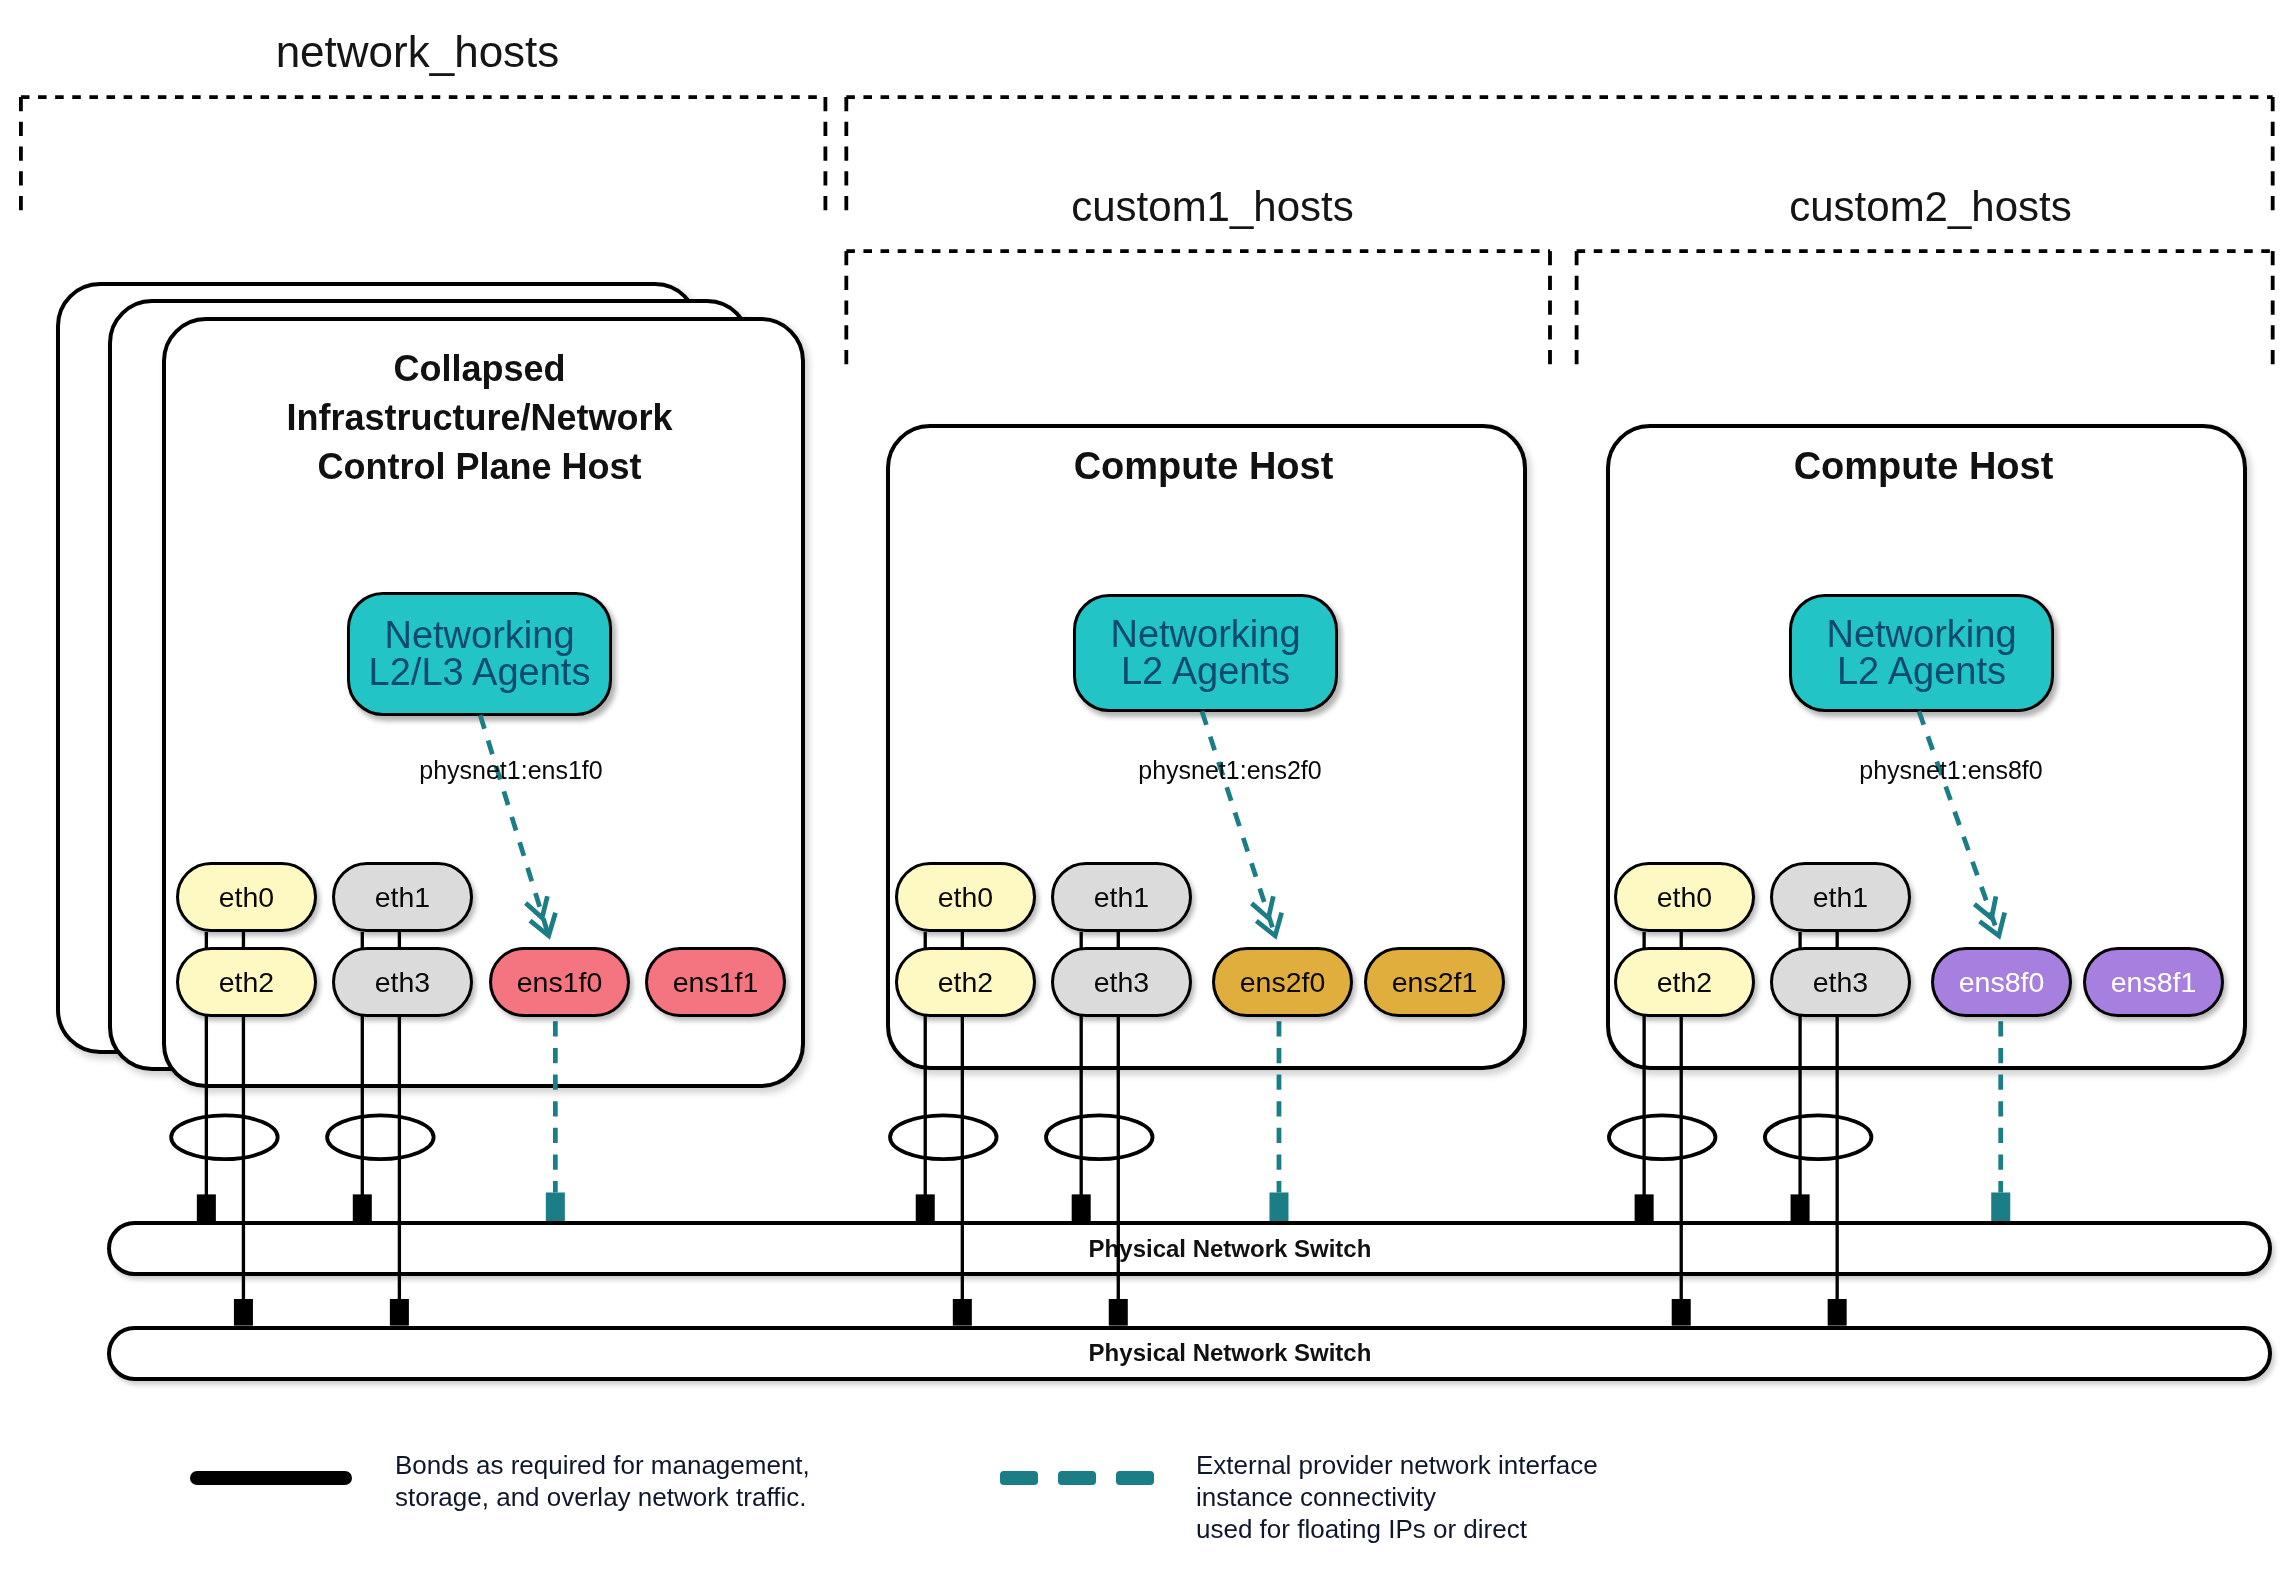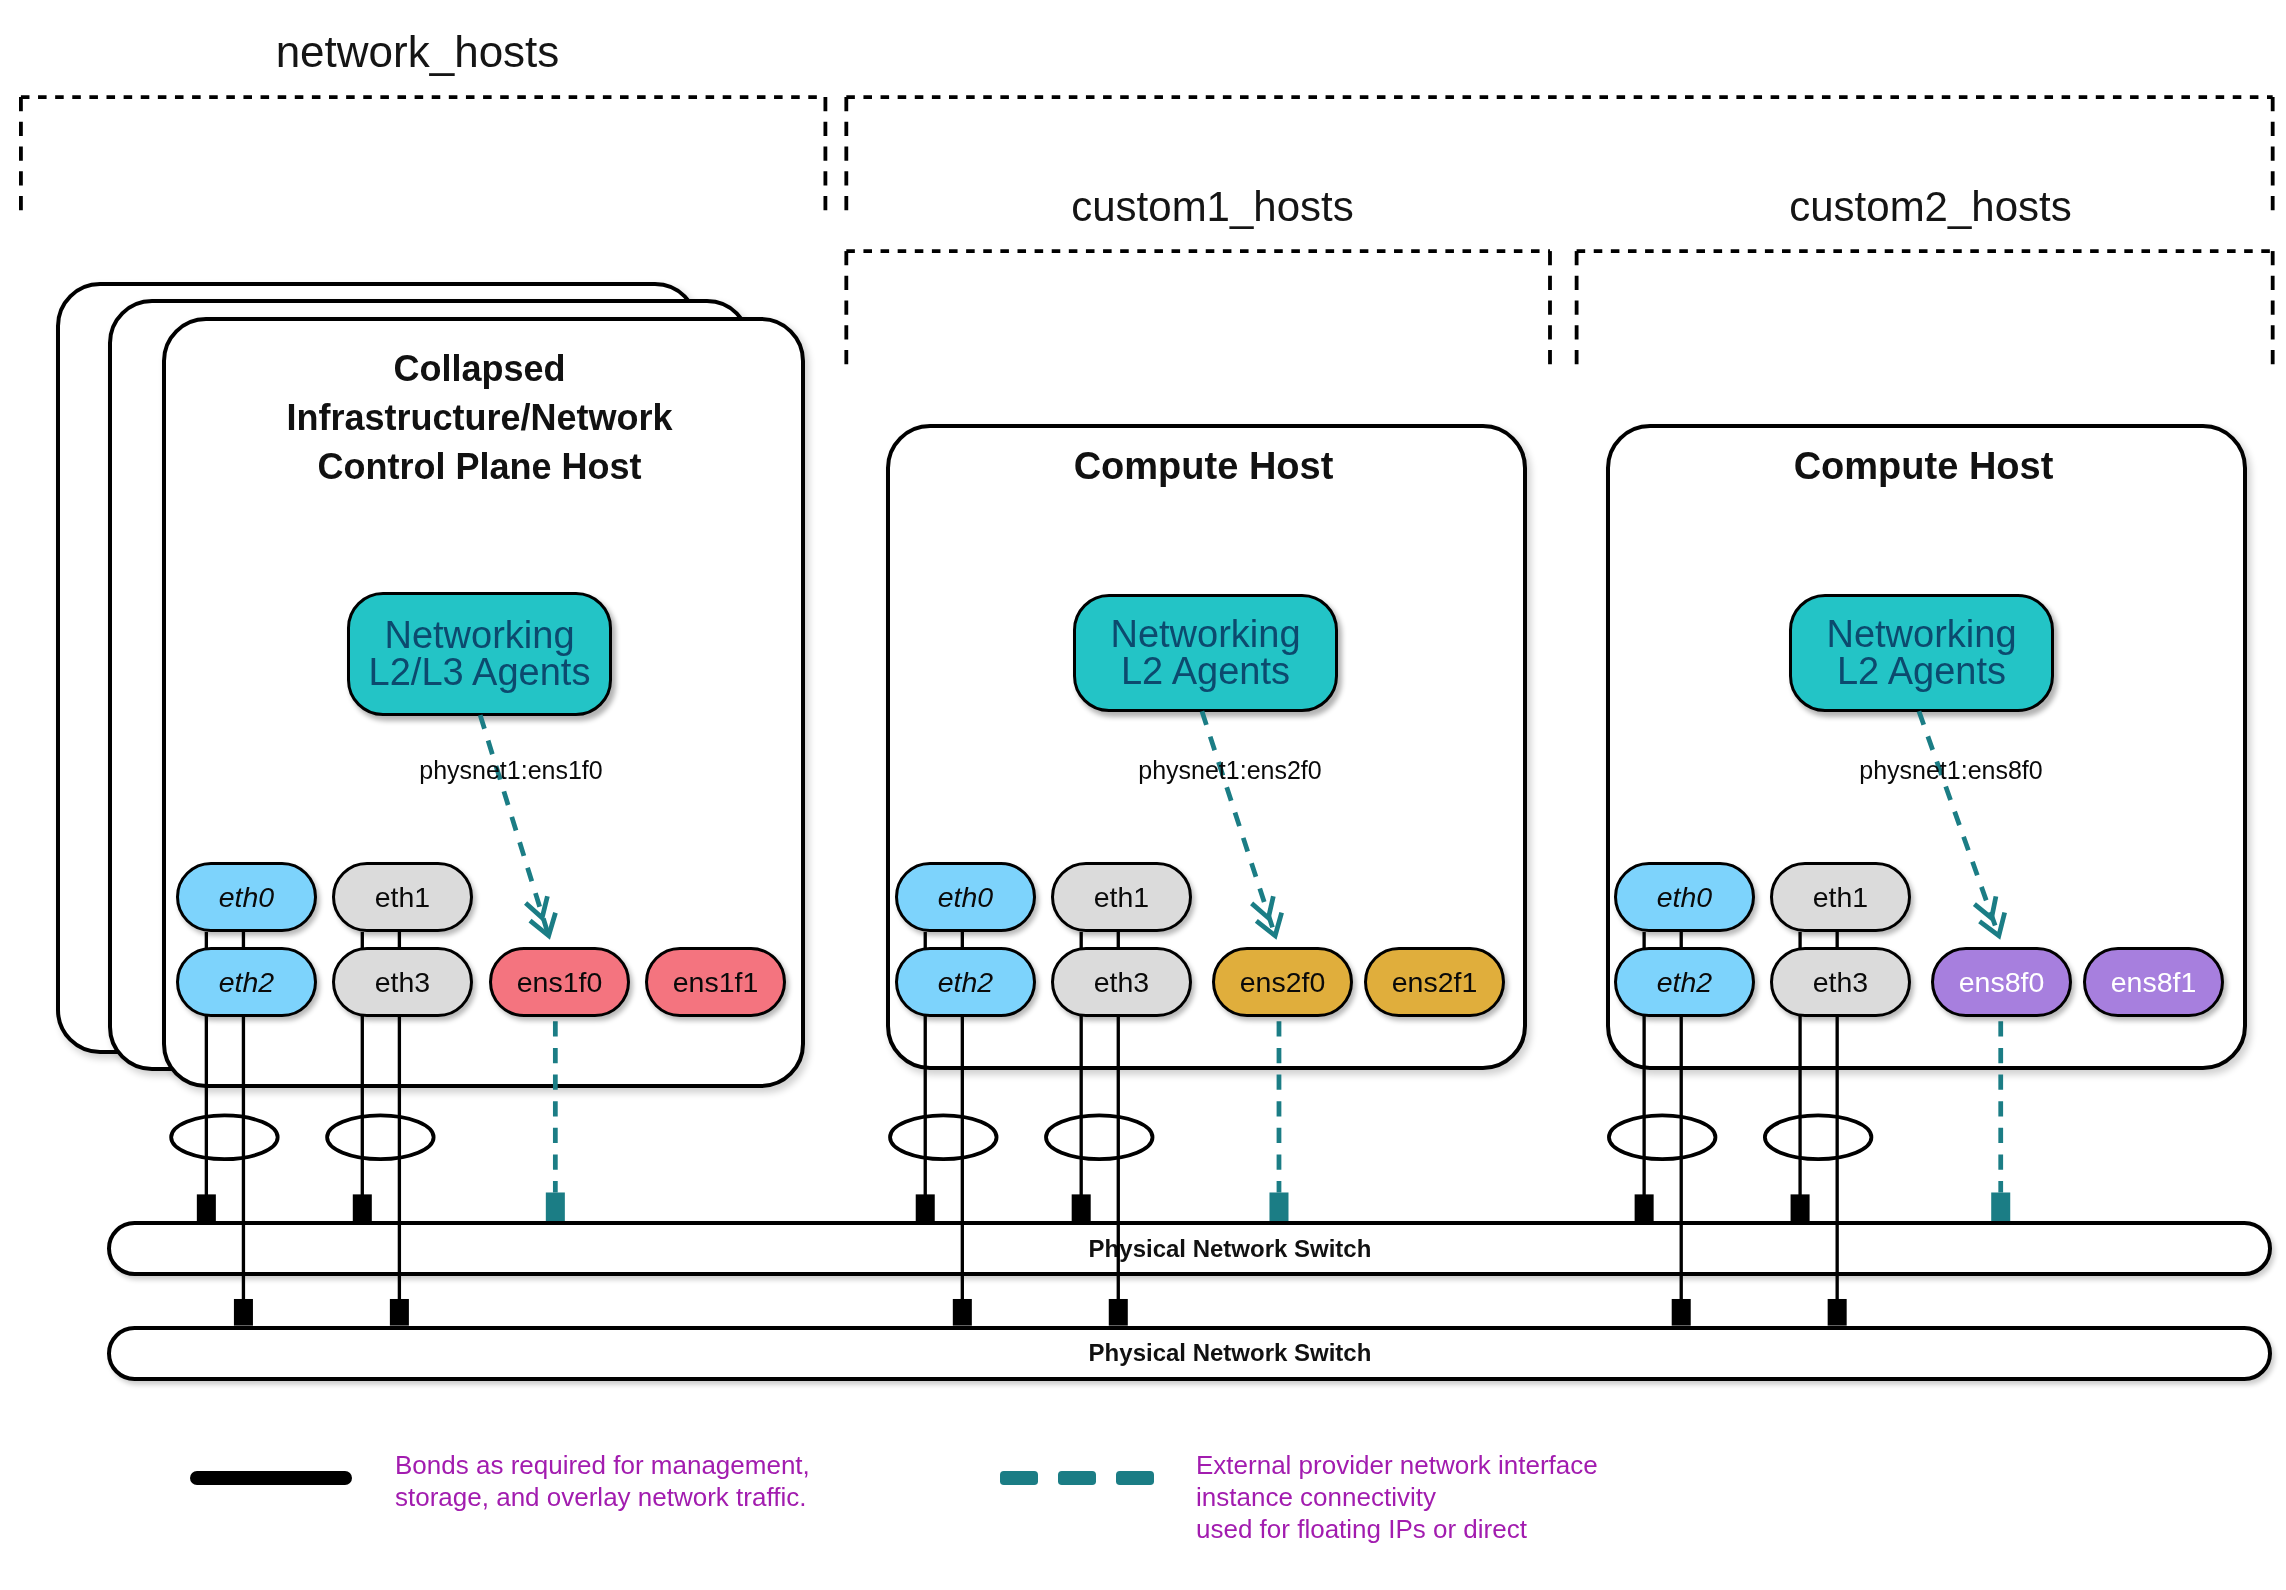--- a/index.html
+++ b/index.html
@@ -24,31 +24,31 @@
     display:flex;flex-direction:column;align-items:center;justify-content:center;
     font-size:38px;line-height:37px;color:#0c4a6e;z-index:2;
   }
   .physnet-label{font-size:25px;color:#0a0a0a;z-index:5;}
   .pill{
     width:141px;height:70px;border:3.8px solid #000;border-radius:35px;
     display:flex;align-items:center;justify-content:center;
     font-size:28.5px;color:#0a0a0a;box-shadow:2.9px 3.8px 4.8px rgba(0,0,0,0.28);
     box-sizing:border-box;z-index:4;
   }
-  .pill.dark{background:#7dd3fc;font-style:italic;}
+  .pill.dark{background:#fef9c3;}
   .pill.light{background:#DBDBDB;}
   .pill.pink{background:#F4747F;}
   .pill.gold{background:#E0AE3C;}
   .pill.purple{background:#A77FDE;color:#fff;}
   .switch-bar{
     background:#fff;border:4.8px solid #000;border-radius:28.5px;
     box-shadow:2.9px 3.8px 5.7px rgba(0,0,0,0.2);z-index:2;box-sizing:border-box;
   }
   .switch-label{font-weight:700;font-size:24px;z-index:2;}
-  .legend-text{font-size:26px;line-height:32px;color:#a21caf;z-index:5;}
+  .legend-text{font-size:26px;line-height:32px;color:#0f172a;z-index:5;}
   .legend-swatch-solid{background:#000;border-radius:7.6px;z-index:5;}
   .legend-dash{background:#1B7D85;border-radius:3.8px;z-index:5;}
   svg.overlay{position:absolute;left:0;top:0;z-index:3;pointer-events:none;}
 </style>
 </head>
 <body>
 
 <div id="canvas">
 
   <div class="abs group-label center-text" style="left:132px;top:27px;width:571px;">network_hosts</div>

